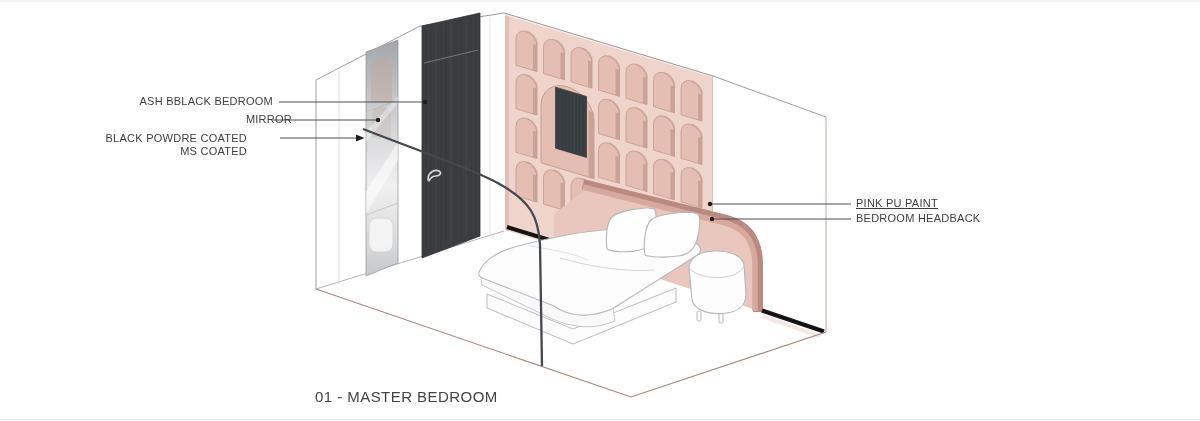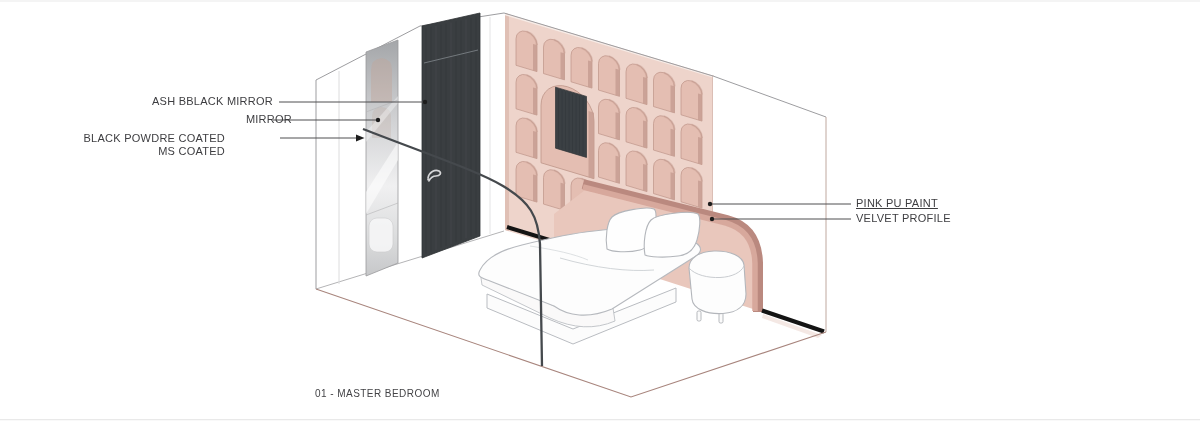--- a/index.html
+++ b/index.html
@@ -6,21 +6,21 @@
   .stage{
     position:relative;width:1200px;height:421px;background:#fff;overflow:hidden;
     font-family:"Liberation Sans","DejaVu Sans",sans-serif;
   }
   .lbl{
     position:absolute;font-size:11px;line-height:13px;letter-spacing:.25px;
     color:var(--labelText,#3d3d40);white-space:nowrap;
   }
   .lbl.right-align{text-align:right;}
   .caption{
-    position:absolute;font-size:10px;letter-spacing:.45px;color:#434346;white-space:nowrap;
+    position:absolute;font-size:15px;letter-spacing:.45px;color:#434346;white-space:nowrap;
   }
   svg{position:absolute;left:0;top:0;}
   svg *{vector-effect:non-scaling-stroke;}
 </style>
 </head>
 <body>
 
 <div class="stage">
   <svg width="1200" height="421" viewBox="0 0 1200 421">
     <defs>
@@ -223,22 +223,22 @@
       <circle cx="378" cy="120" r="2.2" fill="#1d1d1d" stroke="none"></circle>
       <line x1="280" y1="138" x2="356" y2="138"></line>
       <polygon points="356,134.5 364.5,138 356,141.5" fill="#1d1d1d" stroke="none"></polygon>
       <line x1="711" y1="204" x2="851" y2="204"></line>
       <circle cx="710" cy="204" r="2.2" fill="#1d1d1d" stroke="none"></circle>
       <line x1="713" y1="219" x2="851" y2="219"></line>
       <circle cx="712" cy="219" r="2.2" fill="#1d1d1d" stroke="none"></circle>
     </g>
   </svg>
 
-  <div class="lbl right-align" style="right:927px;top:95px;">ASH BBLACK MIRROR</div>
+  <div class="lbl right-align" style="right:927px;top:95px;">ASH BBLACK BEDROOM</div>
   <div class="lbl right-align" style="right:908px;top:113px;">MIRROR</div>
-  <div class="lbl right-align" style="right:975px;top:132px;">
+  <div class="lbl right-align" style="right:953px;top:132px;">
     <div>BLACK POWDRE COATED</div>
     <div>MS COATED</div>
   </div>
   <div class="lbl" style="left:856px;top:197px;text-decoration:underline;">PINK PU PAINT</div>
-  <div class="lbl" style="left:856px;top:212px;">VELVET PROFILE</div>
+  <div class="lbl" style="left:856px;top:212px;">BEDROOM HEADBACK</div>
   <div class="caption" style="left:315px;top:388px;">01 - MASTER BEDROOM</div>
 </div>
 
 </body></html>

